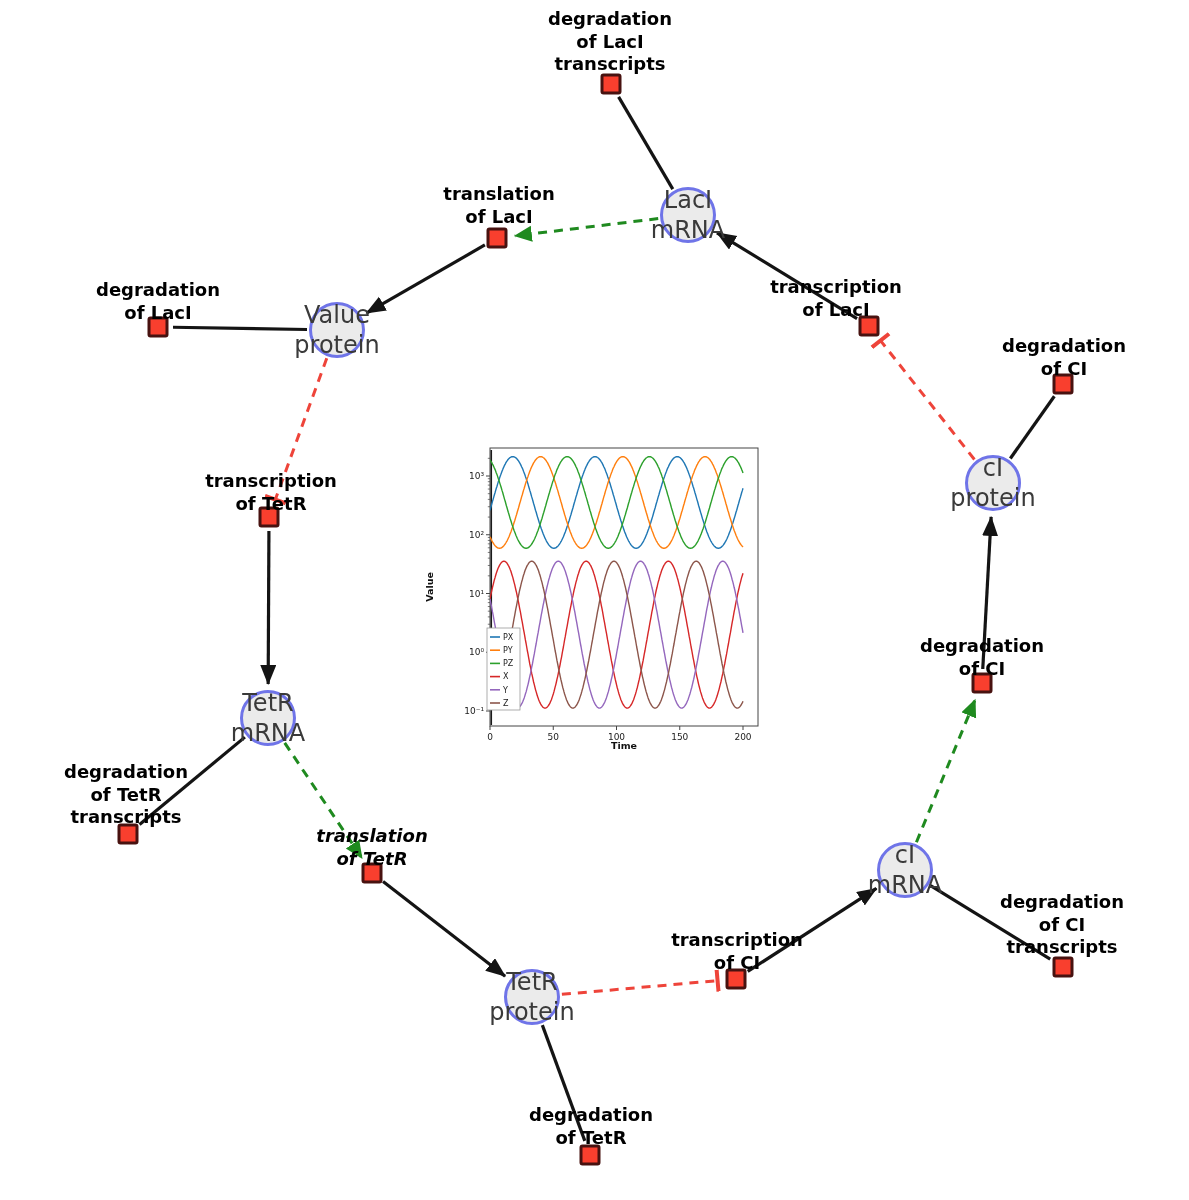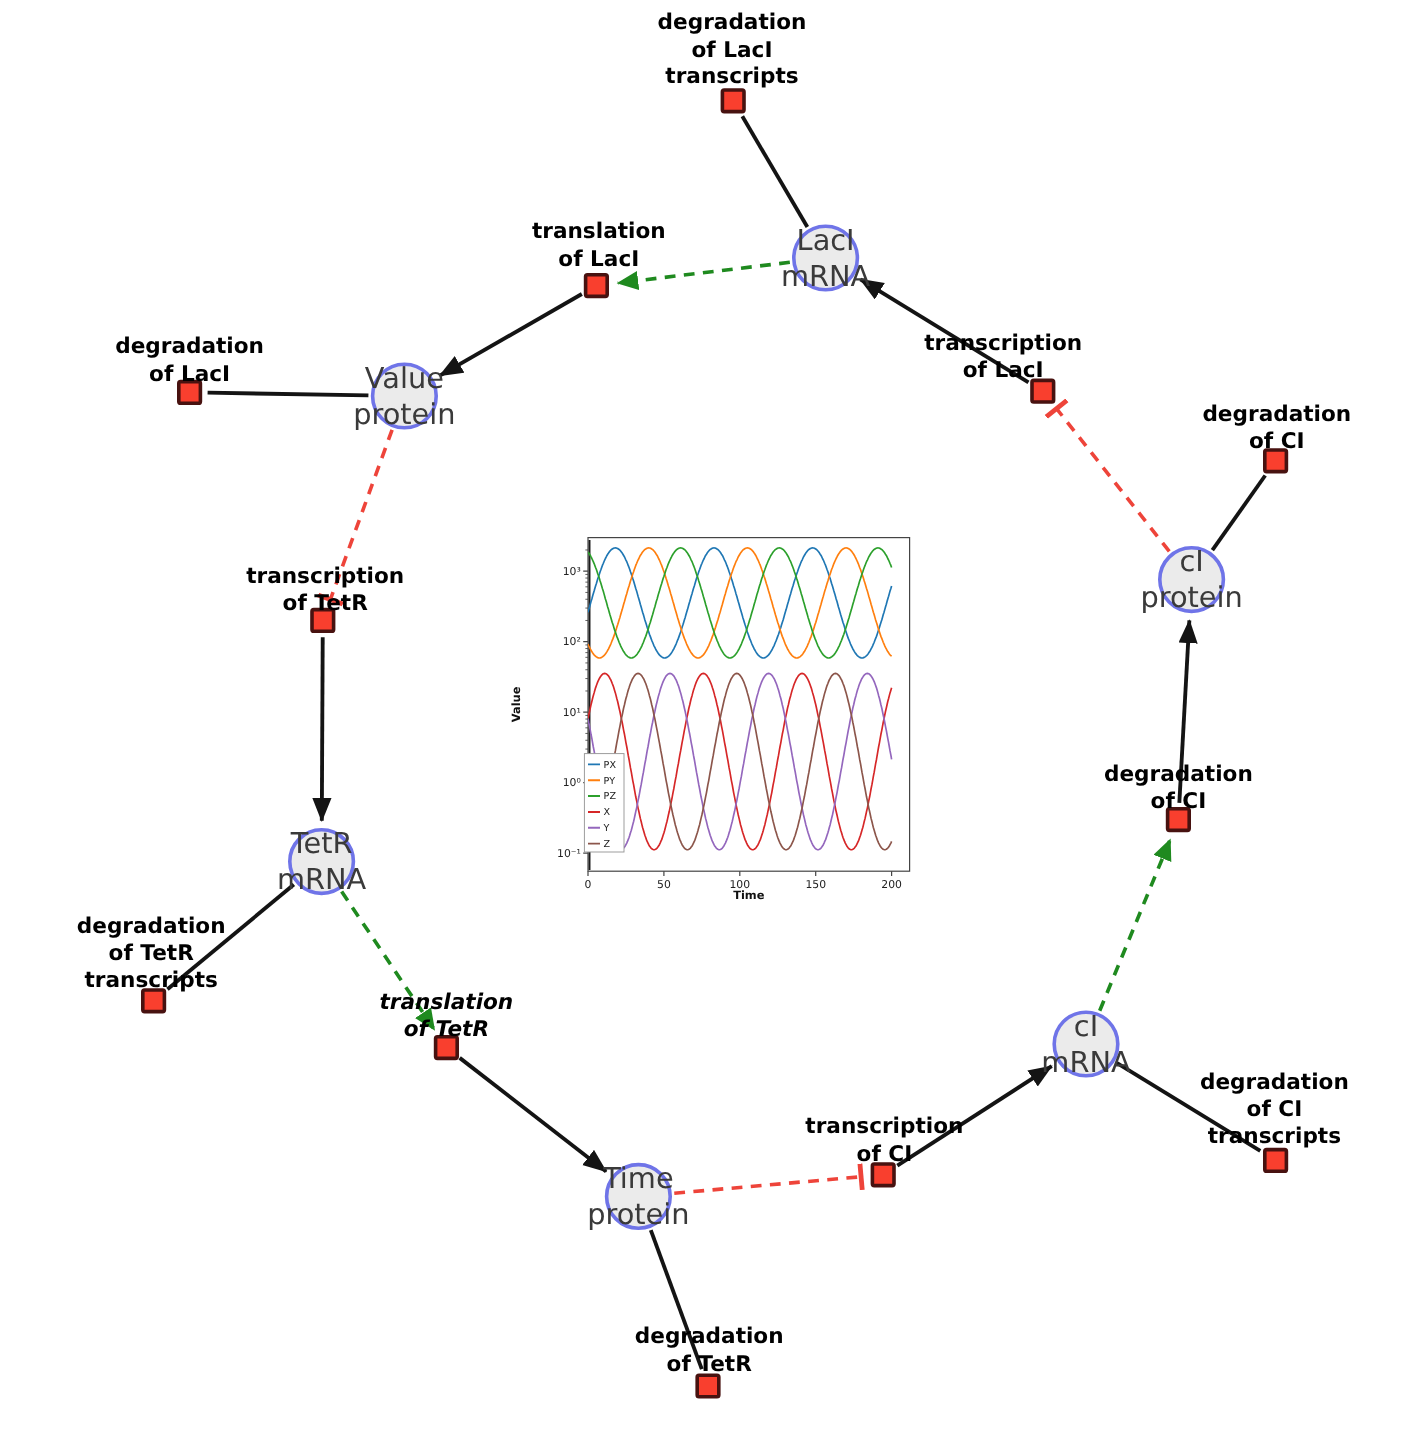--- a/index.html
+++ b/index.html
@@ -68,21 +68,21 @@
       <div class="reaction-node" style="left: 128px; top: 834px;"></div>
       <div class="reaction-node" style="left: 372px; top: 873px;"></div>
       <div class="reaction-node" style="left: 1063px; top: 967px;"></div>
       <div class="reaction-node" style="left: 736px; top: 979px;"></div>
       <div class="reaction-node" style="left: 590px; top: 1155px;"></div>
     </div>
   <div id="labels-layer">
       <div class="species-label" style="left: 688px; top: 215px;">LacI mRNA</div>
       <div class="species-label" style="left: 337px; top: 330px;">Value protein</div>
       <div class="species-label" style="left: 268px; top: 718px;">TetR mRNA</div>
-      <div class="species-label" style="left: 532px; top: 997px;">Time protein</div>
+      <div class="species-label" style="left: 532px; top: 997px;">TetR protein</div>
       <div class="species-label" style="left: 905px; top: 870px;">cI mRNA</div>
       <div class="species-label" style="left: 993px; top: 483px;">cI protein</div>
       <div class="reaction-label" style="left: 610px; top: 42px;">degradation of LacI
 transcripts</div>
       <div class="reaction-label" style="left: 499px; top: 205px;">translation of LacI</div>
       <div class="reaction-label" style="left: 836px; top: 298px;">transcription of LacI</div>
       <div class="reaction-label" style="left: 158px; top: 301px;">degradation of LacI</div>
       <div class="reaction-label" style="left: 1064px; top: 357px;">degradation of CI</div>
       <div class="reaction-label" style="left: 271px; top: 492px;">transcription of TetR</div>
       <div class="reaction-label" style="left: 982px; top: 657px;">degradation of CI</div>

